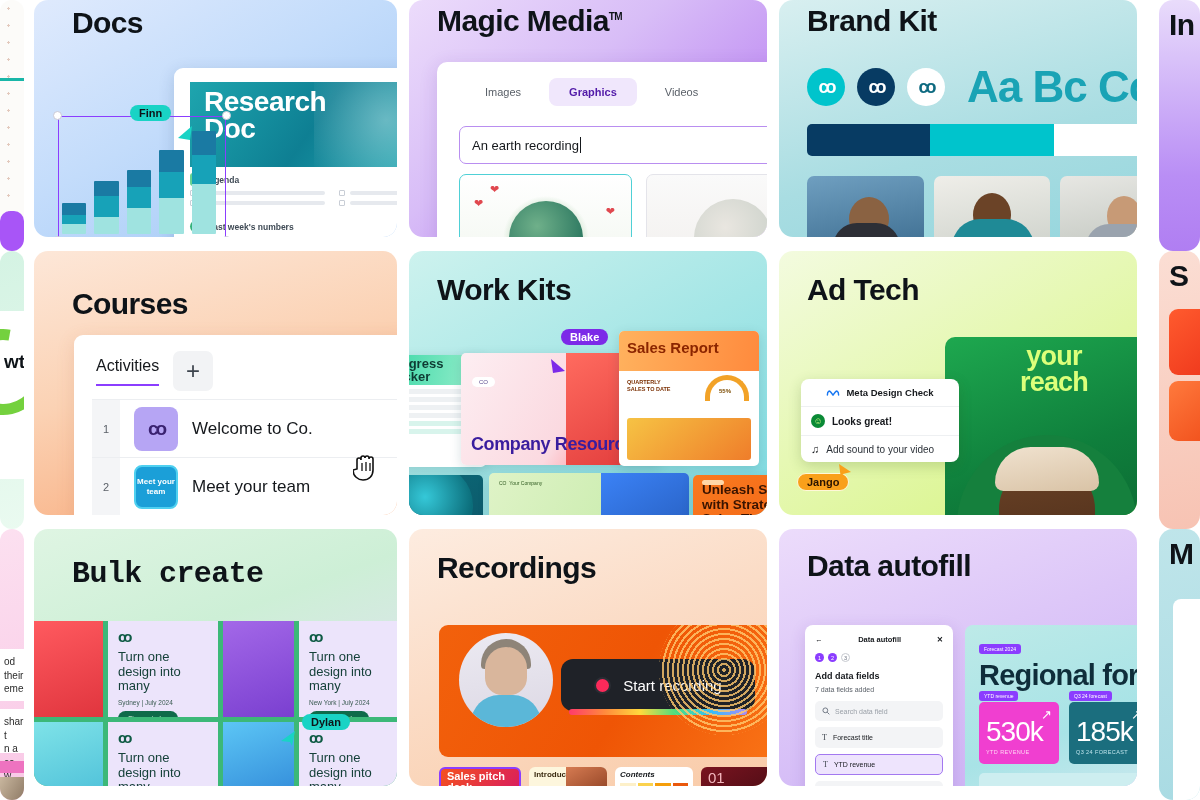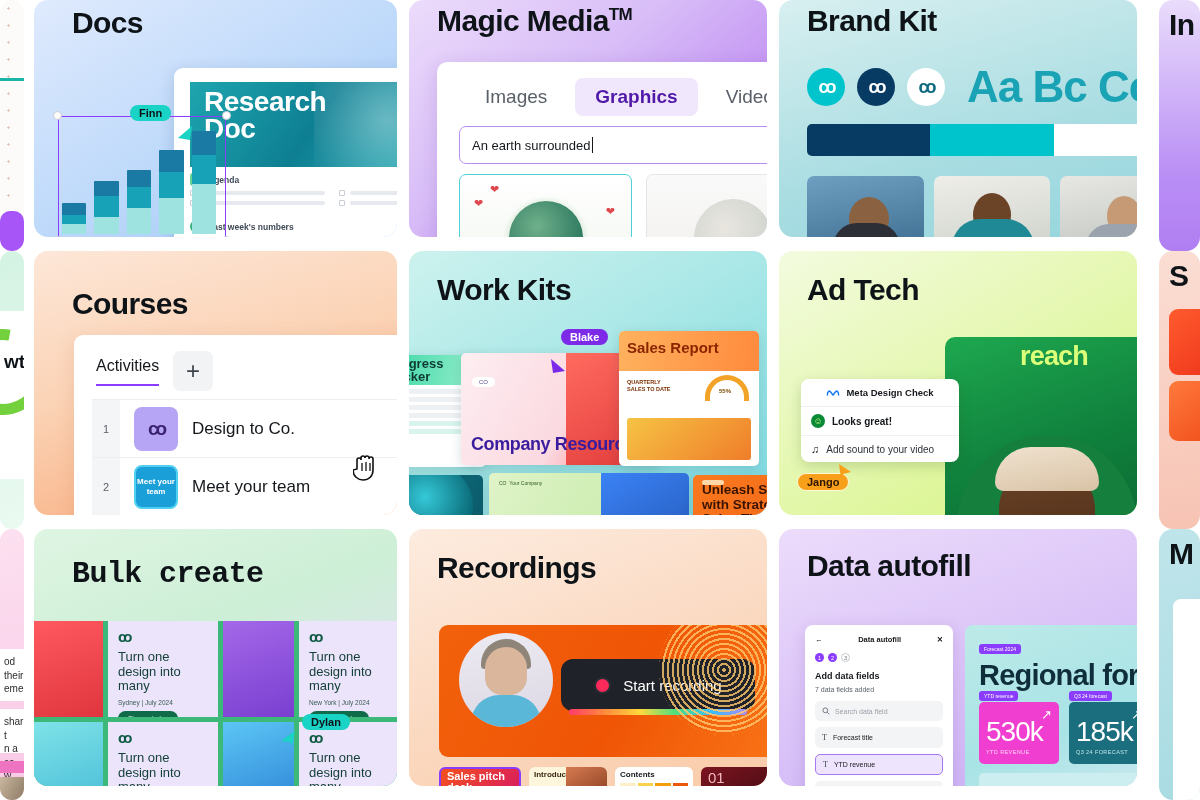--- a/index.html
+++ b/index.html
@@ -18,21 +18,21 @@
   .card {
     position: relative; overflow: hidden;
     border-radius: 14px;
     margin: 0 12px 14px 0;
   }
   .card-title {
     position: absolute; z-index: 6;
     font-size: 30px; font-weight: 700; letter-spacing: -0.6px;
     color: #0e1318; white-space: nowrap;
   }
-  .sup { font-size: 17px; vertical-align: super; font-weight: 700; }
+  .sup { font-size: 10px; vertical-align: super; font-weight: 700; }
 
   
   .edge { border-radius: 14px; overflow: hidden; position: relative; }
 
   .edge-whiteboard {
     background:#fcfbf9;
     background-image: radial-gradient(#e3c9bd 1.1px, transparent 1.2px);
     background-size: 17px 17px;
     margin:0 10px 14px 0; height:100%;
   }
@@ -91,21 +91,21 @@
   .handle { position:absolute; width:9px;height:9px;border-radius:50%;background:#fff;border:1.4px solid #c9c9d6;}
   .tag { position:absolute; padding:2px 9px; border-radius:9px; font-size:11px; font-weight:700; color:#0e1318; white-space:nowrap;}
   .tag-finn { background:#19d3c5; left:96px; top:105px; }
 
   
   .magic { background: linear-gradient(140deg,#ecdcfb 0%,#d8bdf7 40%,#b06ef0 100%); }
   .magic .card-title { left: 28px; top: 4px; }
   .mm-panel { position:absolute; left:28px; top:62px; right:-12px; bottom:-10px; background:#fff; border-radius:10px 0 0 0;
               box-shadow:0 4px 18px rgba(90,40,150,.16);}
   .mm-tabs { display:flex; align-items:center; gap:8px; padding:16px 0 0 28px;}
-  .mm-tab { font-size:19px; color:#5a6068; padding:8px 20px; border-radius:8px; }
+  .mm-tab { font-size:11px; color:#5a6068; padding:8px 20px; border-radius:8px; }
   .mm-tab.active { background:#f0e7fc; color:#5119a8; font-weight:700;}
   .mm-input { position:absolute; left:22px; right:-40px; top:64px; height:38px; border:1.4px solid #b98ef0;
               border-radius:7px; display:flex; align-items:center; padding:0 12px; font-size:13px; color:#15181c;}
   .caret { display:inline-block; width:1.4px; height:16px; background:#15181c; margin-left:1px;}
   .mm-thumbs { position:absolute; left:22px; right:-40px; top:112px; bottom:-10px; display:flex; gap:14px;}
   .mm-th { flex:1; border:1.3px solid #4fd0d6; border-radius:7px; overflow:hidden; position:relative;
            background:linear-gradient(180deg,#ffffff,#f4f8f2);}
   .mm-th.b { border-color:#e4e4ea; background:linear-gradient(180deg,#fafafa,#f3f1ef);}
   .earth { position:absolute; left:50%; top:26px; transform:translateX(-50%); width:74px;height:74px;border-radius:50%;
            background:radial-gradient(circle at 38% 34%, #6fb08a, #2f7a62 70%); }
@@ -242,21 +242,21 @@
              background:linear-gradient(90deg,#ff3b6b,#ff8a3d,#ffd93d,#4ade80,#38bdf8,#a78bfa);}
   .rec-dot { width:17px;height:17px;border-radius:50%;background:#fb2a5a;border:2.4px solid #2a2d34;}
   .rec-btn-t { color:#fff; font-size:15px; }
   .rec-strip { position:absolute; left:30px; right:-12px; top:238px; bottom:-10px; display:flex; gap:8px;}
   .rs { flex:1; border-radius:6px 6px 0 0; overflow:hidden; position:relative; }
   .rs1 { background:linear-gradient(130deg,#f4511e,#d81b60); border:2px solid #8b3dff;}
   .rs1-t{position:absolute;left:6px;top:2px;color:#fff;font-size:11px;font-weight:800;line-height:1.0;}
   .rs2 { background:#fdf6dd;}
   .rs2-t{position:absolute;left:5px;top:3px;font-size:8px;font-weight:700;color:#3a2a10;}
   .rs2-img{position:absolute;right:0;top:0;width:52%;height:100%;background:linear-gradient(150deg,#d67b52,#8c3f21);}
-  .rs3 { background:#fff;}
+  .rs3 { background:#fff;font-style:italic;}
   .rs3-t{position:absolute;left:5px;top:3px;font-size:8px;font-weight:700;color:#15181c;}
   .rs3-sw{position:absolute;left:5px;top:16px;right:5px;height:12px;display:flex;gap:2px;}
   .rs4 { background:linear-gradient(150deg,#7a1420,#4a0c14);}
   .rs4-t{position:absolute;left:7px;top:2px;color:#f3b7bd;font-size:15px;}
 
   
   .data { background: linear-gradient(160deg,#ecdcfb 0%,#ddc7f8 45%,#cbb0f5 100%); }
   .data .card-title { left: 28px; top: 20px; }
   .da-panel { position:absolute; left:26px; top:96px; width:148px; bottom:-12px; background:#fff; border-radius:8px;
               box-shadow:0 4px 16px rgba(90,40,150,.16); padding:10px 10px 0 10px;}
@@ -387,21 +387,21 @@
     <div class="card-title">
       <span>Magic Media</span><span class="sup">TM</span>
     </div>
     <div class="mm-panel">
       <div class="mm-tabs">
         <div class="mm-tab">Images</div>
         <div class="mm-tab active">Graphics</div>
         <div class="mm-tab">Videos</div>
       </div>
       <div class="mm-input">
-        <span>An earth surrounded</span>
+        <span>An earth recording</span>
           <span class="caret"></span>
       </div>
       <div class="mm-thumbs">
         <div class="mm-th">
           <div class="leafring"></div>
           <div class="earth"></div>
           <span class="heart" style="left:14px;top:22px">❤</span>
           <span class="heart" style="right:16px;top:30px">❤</span>
           <span class="heart" style="left:30px;top:8px">❤</span>
         </div>
@@ -454,21 +454,21 @@
   <div class="card courses">
     <div class="card-title">Courses</div>
     <div class="co-panel">
       <div class="co-tabrow">
         <div class="co-tab">Activities</div>
         <div class="co-plus">+</div>
       </div>
       <div class="co-item" style="margin-top:8px">
         <div class="co-num">1</div>
         <div class="co-thumb a">co</div>
-        <div class="co-label">Design to Co.</div>
+        <div class="co-label">Welcome to Co.</div>
       </div>
       <div class="co-item">
         <div class="co-num">2</div>
         <div class="co-thumb b">Meet your team</div>
         <div class="co-label">Meet your team</div>
       </div>
     </div>
     <svg class="hand-cursor" viewBox="0 0 26 30">
       <path d="M4 18 V9 a2 2 0 0 1 4 0 V7 a2 2 0 0 1 4 0 V7 a2 2 0 0 1 4 0 V8 a2 2 0 0 1 4 0 v11 c0 6-4 10-10 10 -5 0-10-4-10-10z" fill="#fff" stroke="#111" stroke-width="1.6"></path>
       <path d="M9 20 V12 M13 20 V11 M17 20 V12" stroke="#111" stroke-width="1.3" fill="none"></path>
@@ -536,20 +536,21 @@
     </svg>
   </div>
 
   <div class="card adtech">
     <div class="card-title">Ad Tech</div>
     <div class="ad-green">
       <div class="ad-circ"></div>
       <div class="ad-face"></div>
       <div class="ad-hat"></div>
       <div class="ad-green-t">
+        <div>your</div>
         <div>reach</div>
       </div>
     </div>
     <div class="ad-pop">
       <div class="ad-pop-h">
         <svg class="meta-ico" viewBox="0 0 20 12">
           <path d="M2 9 C2 3 5 2 7 5 L10 9 L13 5 C15 2 18 3 18 9" stroke="#1877f2" stroke-width="2.1" fill="none" stroke-linecap="round"></path>
         </svg>
         <span>Meta Design Check</span>
       </div>

